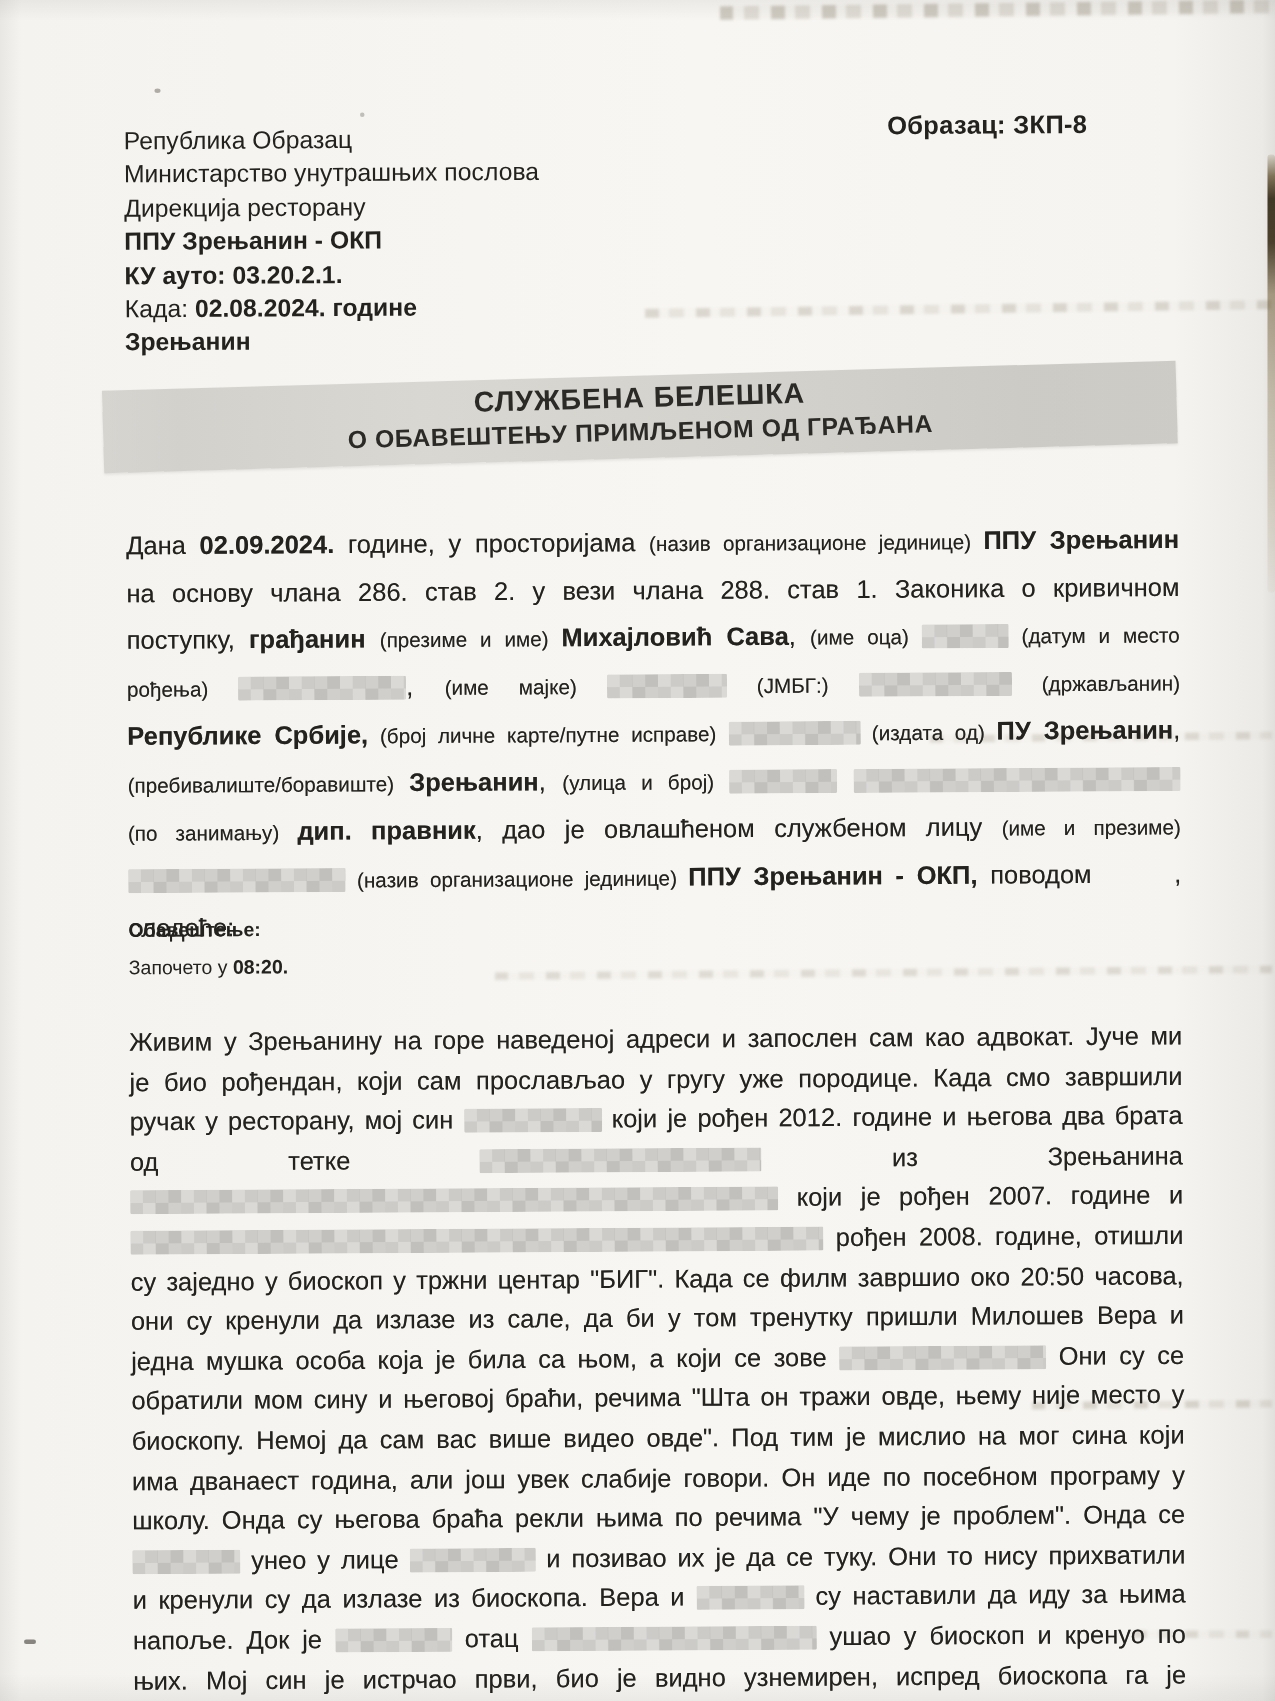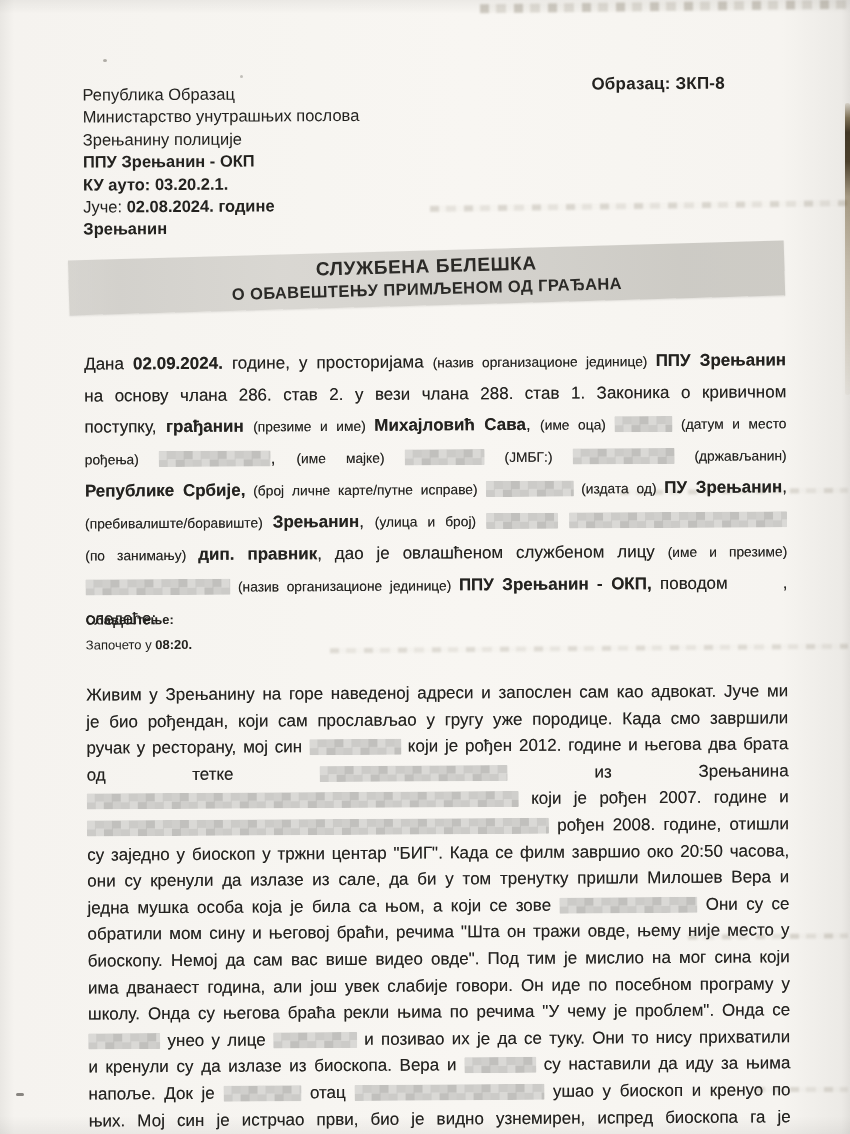--- a/index.html
+++ b/index.html
@@ -100,24 +100,24 @@
   <div class="artifact speck2"></div>
   <div class="artifact speck3"></div>
 
   <div class="content">
 
     <div class="formcode">Образац: ЗКП-8</div>
 
     <div class="letterhead">
       <div><span class="seg-n">Република Образац</span></div>
       <div><span class="seg-n">Министарство унутрашњих послова</span></div>
-      <div><span class="seg-n">Зрењанину полиције</span></div>
+      <div><span class="seg-n">Дирекција ресторану</span></div>
       <div><span class="seg-b">ППУ Зрењанин - ОКП</span></div>
       <div><span class="seg-b">КУ ауто: 03.20.2.1.</span></div>
-      <div><span class="seg-n">Јуче: </span><span class="seg-b">02.08.2024. године</span></div>
+      <div><span class="seg-n">Када: </span><span class="seg-b">02.08.2024. године</span></div>
       <div><span class="seg-b">Зрењанин</span></div>
     </div>
 
     <div class="title-band">
       <div class="title-line1">СЛУЖБЕНА БЕЛЕШКА</div>
       <div class="title-line2">О ОБАВЕШТЕЊУ ПРИМЉЕНОМ ОД ГРАЂАНА</div>
     </div>
 
     <p class="intro"><span class="seg-n">Дана </span><span class="seg-b">02.09.2024.</span><span class="seg-n"> године, у просторијама </span><span class="seg-p">(назив организационе јединице) </span><span class="seg-b">ППУ Зрењанин</span><span class="seg-n"> на основу члана 286. став 2. у вези члана 288. став 1. Законика о кривичном поступку, </span><span class="seg-b">грађанин </span><span class="seg-p">(презиме и име) </span><span class="seg-b">Михајловић Сава</span><span class="seg-n">, </span><span class="seg-p">(име оца) </span><span class="redact" style="width: 58px;"></span><span class="seg-p"> (датум и место рођења) </span><span class="redact" style="width: 112px;"></span><span class="seg-n">, </span><span class="seg-p">(име мајке) </span><span class="redact" style="width: 80px;"></span><span class="seg-p"> (ЈМБГ:) </span><span class="redact" style="width: 102px;"></span><span class="seg-p"> (држављанин) </span><span class="seg-b">Републике Србије,</span><span class="seg-p"> (број личне карте/путне исправе) </span><span class="redact" style="width: 88px;"></span><span class="seg-p"> (издата од) </span><span class="seg-b">ПУ Зрењанин</span><span class="seg-n">, </span><span class="seg-p">(пребивалиште/боравиште) </span><span class="seg-b">Зрењанин</span><span class="seg-n">, </span><span class="seg-p">(улица и број) </span><span class="redact" style="width: 72px;"></span><span class="seg-n"> </span><span class="redact" style="width: 218px;"></span><span class="seg-p"> (по занимању) </span><span class="seg-b">дип. правник</span><span class="seg-n">, дао је овлашћеном службеном лицу </span><span class="seg-p">(име и презиме) </span><span class="redact" style="width: 145px;"></span><span class="seg-p"> (назив организационе јединице) </span><span class="seg-b">ППУ Зрењанин - ОКП,</span><span class="seg-n"> поводом</span><span class="gap" style="width: 55px;"></span><span class="seg-n">, следеће:</span></p>
 

